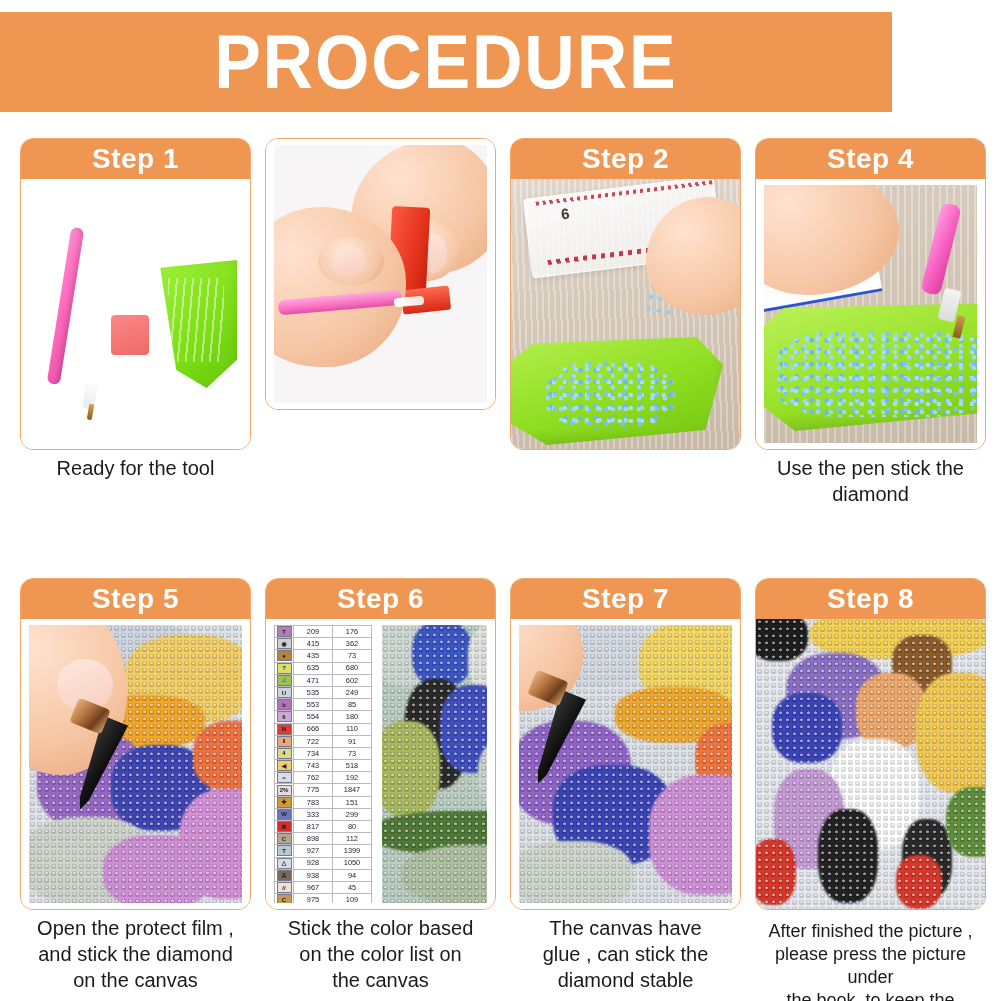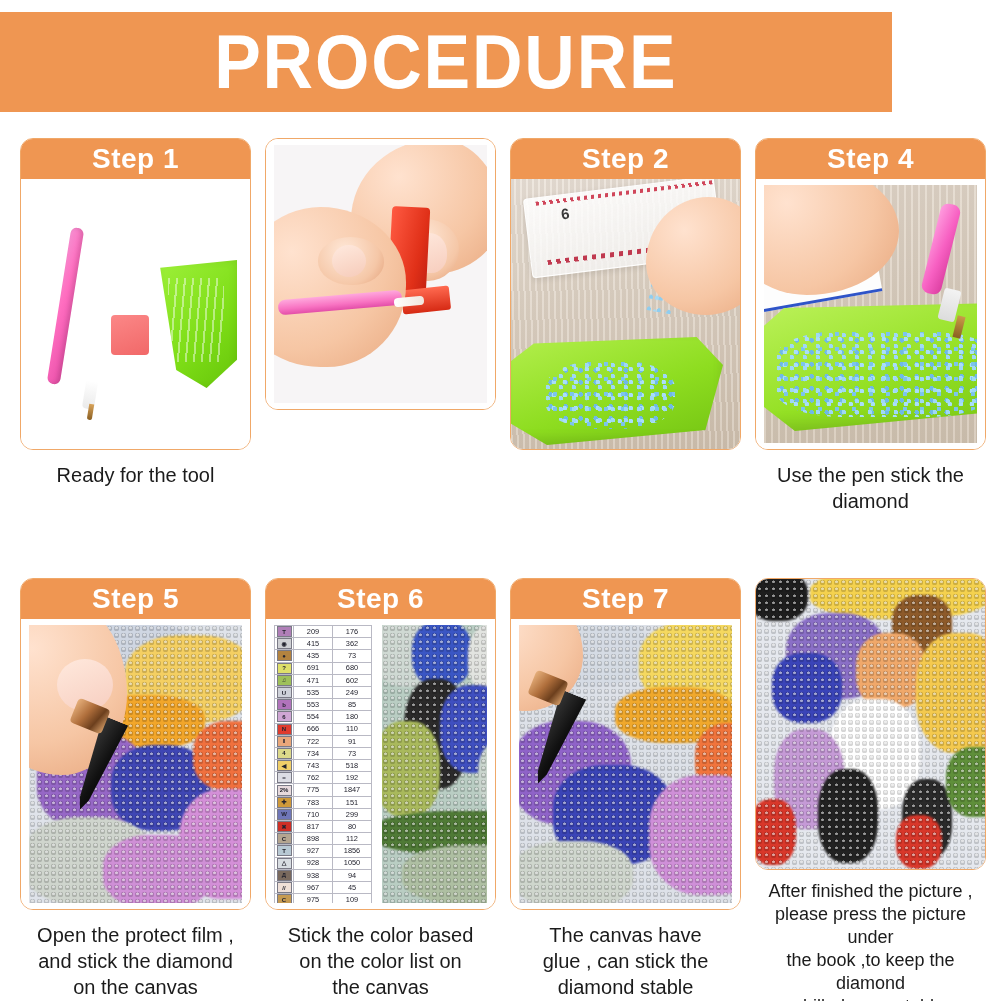--- a/index.html
+++ b/index.html
@@ -93,21 +93,21 @@
   .photo.pad {
     inset: 6px 8px 6px 8px;
   }
 
   .caption {
     width: 245px;
     text-align: center;
     font-size: 20px;
     line-height: 26px;
     color: #1b1b1b;
-    margin-top: 12px;
+    margin-top: 5px;
     padding: 0 4px;
     box-sizing: border-box;
     white-space: pre-line;
   }
   .caption.small {
     font-size: 18px;
     line-height: 23px;
     margin-top: 10px;
   }
 
@@ -544,21 +544,21 @@
                     <td class="sw">
                       <span class="sw-box" style="background: rgb(179, 131, 63);">●</span>
                     </td>
                     <td class="n1">435</td>
                     <td class="n2">73</td>
                   </tr>
                   <tr>
                     <td class="sw">
                       <span class="sw-box" style="background: rgb(223, 224, 106);">?</span>
                     </td>
-                    <td class="n1">691</td>
+                    <td class="n1">635</td>
                     <td class="n2">680</td>
                   </tr>
                   <tr>
                     <td class="sw">
                       <span class="sw-box" style="background: rgb(158, 192, 90);">♫</span>
                     </td>
                     <td class="n1">471</td>
                     <td class="n2">602</td>
                   </tr>
                   <tr>
@@ -628,21 +628,21 @@
                     <td class="sw">
                       <span class="sw-box" style="background: rgb(207, 154, 58);">✚</span>
                     </td>
                     <td class="n1">783</td>
                     <td class="n2">151</td>
                   </tr>
                   <tr>
                     <td class="sw">
                       <span class="sw-box" style="background: rgb(111, 118, 184);">W</span>
                     </td>
-                    <td class="n1">710</td>
+                    <td class="n1">333</td>
                     <td class="n2">299</td>
                   </tr>
                   <tr>
                     <td class="sw">
                       <span class="sw-box" style="background: rgb(207, 47, 38);">✖</span>
                     </td>
                     <td class="n1">817</td>
                     <td class="n2">80</td>
                   </tr>
                   <tr>
@@ -650,21 +650,21 @@
                       <span class="sw-box" style="background: rgb(180, 165, 144);">C</span>
                     </td>
                     <td class="n1">898</td>
                     <td class="n2">112</td>
                   </tr>
                   <tr>
                     <td class="sw">
                       <span class="sw-box" style="background: rgb(184, 201, 212);">T</span>
                     </td>
                     <td class="n1">927</td>
-                    <td class="n2">1856</td>
+                    <td class="n2">1399</td>
                   </tr>
                   <tr>
                     <td class="sw">
                       <span class="sw-box" style="background: rgb(216, 221, 226);">△</span>
                     </td>
                     <td class="n1">928</td>
                     <td class="n2">1050</td>
                   </tr>
                   <tr>
                     <td class="sw">
@@ -735,20 +735,21 @@
         </div>
       </div>
     </div>
     <div class="caption">The canvas have
 glue , can stick the
 diamond stable</div>
   </div>
 
   <div class="cell c3">
     <div class="card tall">
+      <div class="card-head">Step 8</div>
       <div class="card-body">
         <div class="photo s8">
           <div class="blotch b1"></div>
           <div class="blotch b2"></div>
           <div class="blotch b3"></div>
           <div class="blotch b4"></div>
           <div class="blotch b5"></div>
           <div class="blotch b6"></div>
           <div class="blotch b7"></div>
           <div class="blotch b8"></div>

